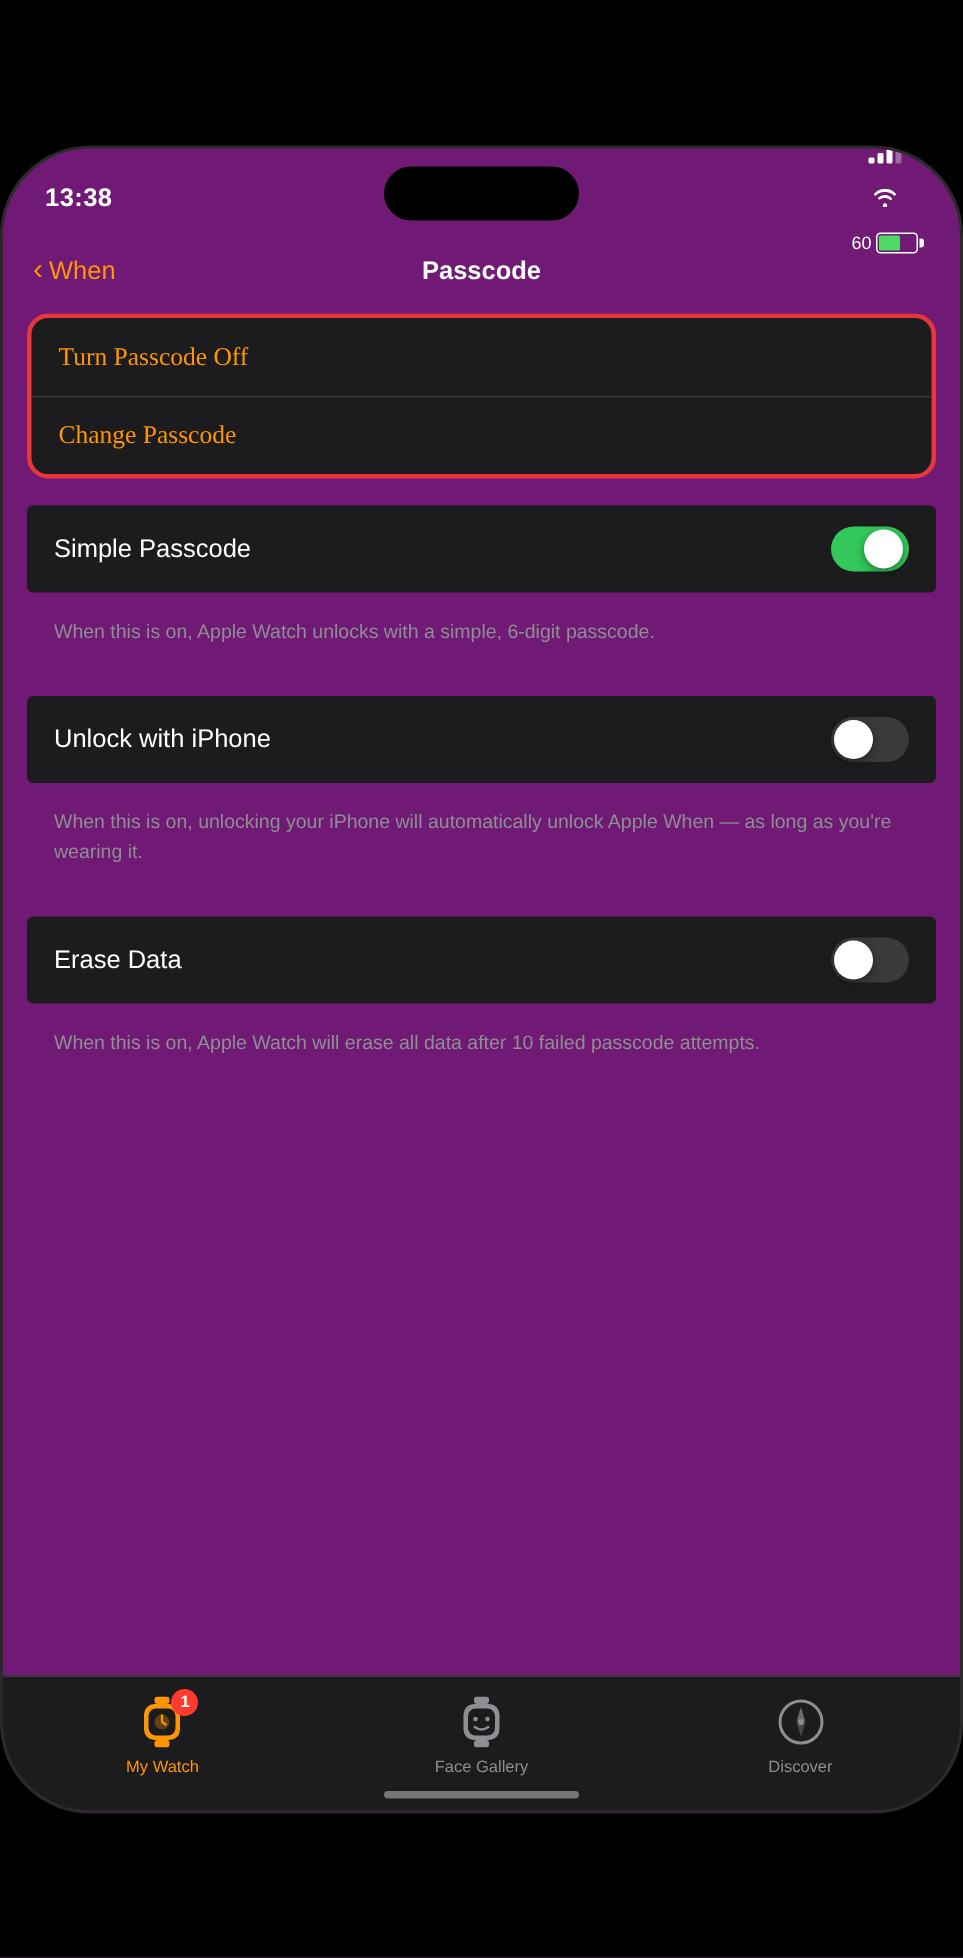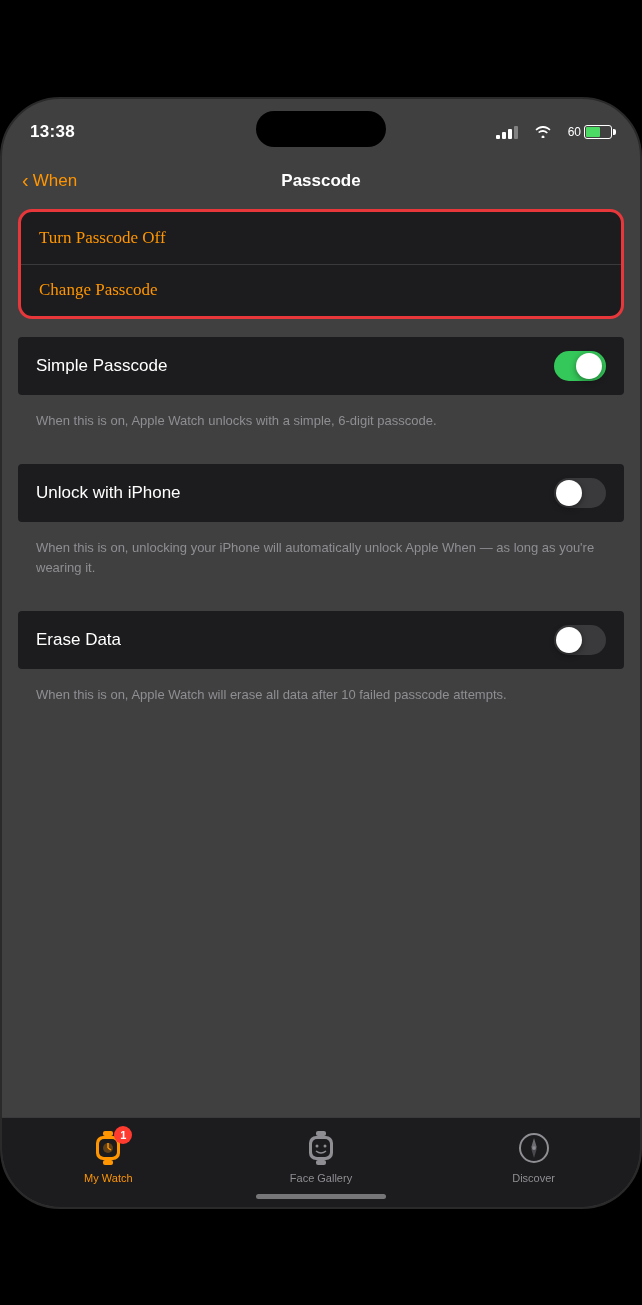--- a/index.html
+++ b/index.html
@@ -9,21 +9,21 @@
       display: flex;
       justify-content: center;
       align-items: center;
       min-height: 100vh;
       font-family: -apple-system, 'SF Pro Display', 'Helvetica Neue', sans-serif;
     }
 
     .phone-frame {
       width: 642px;
       height: 1112px;
-      background: #404040;
+      background: #701a75;
       border-radius: 60px;
       position: relative;
       overflow: hidden;
       border: 2px solid #2a2a2a;
     }
 
     
     .status-bar {
       height: 54px;
       display: flex;
@@ -36,20 +36,21 @@
       font-size: 17px;
       font-weight: 600;
       color: #fff;
       letter-spacing: 0.3px;
     }
 
     .status-right {
       display: flex;
       align-items: center;
       gap: 17px;
+      flex-direction: column;
     }
 
     .signal-bars {
       display: flex;
       align-items: flex-end;
       gap: 2px;
       height: 14px;
     }
 
     .signal-bar {

